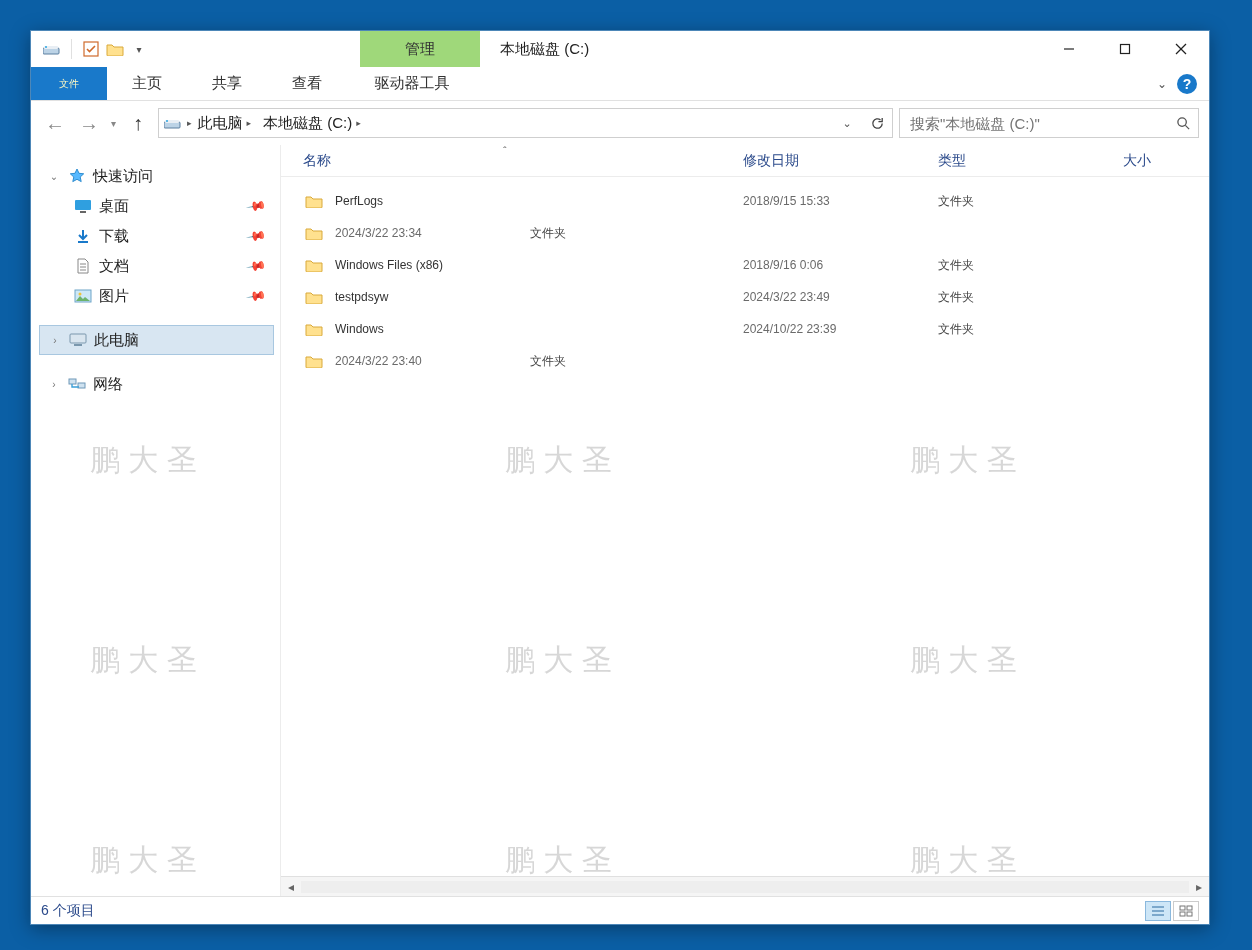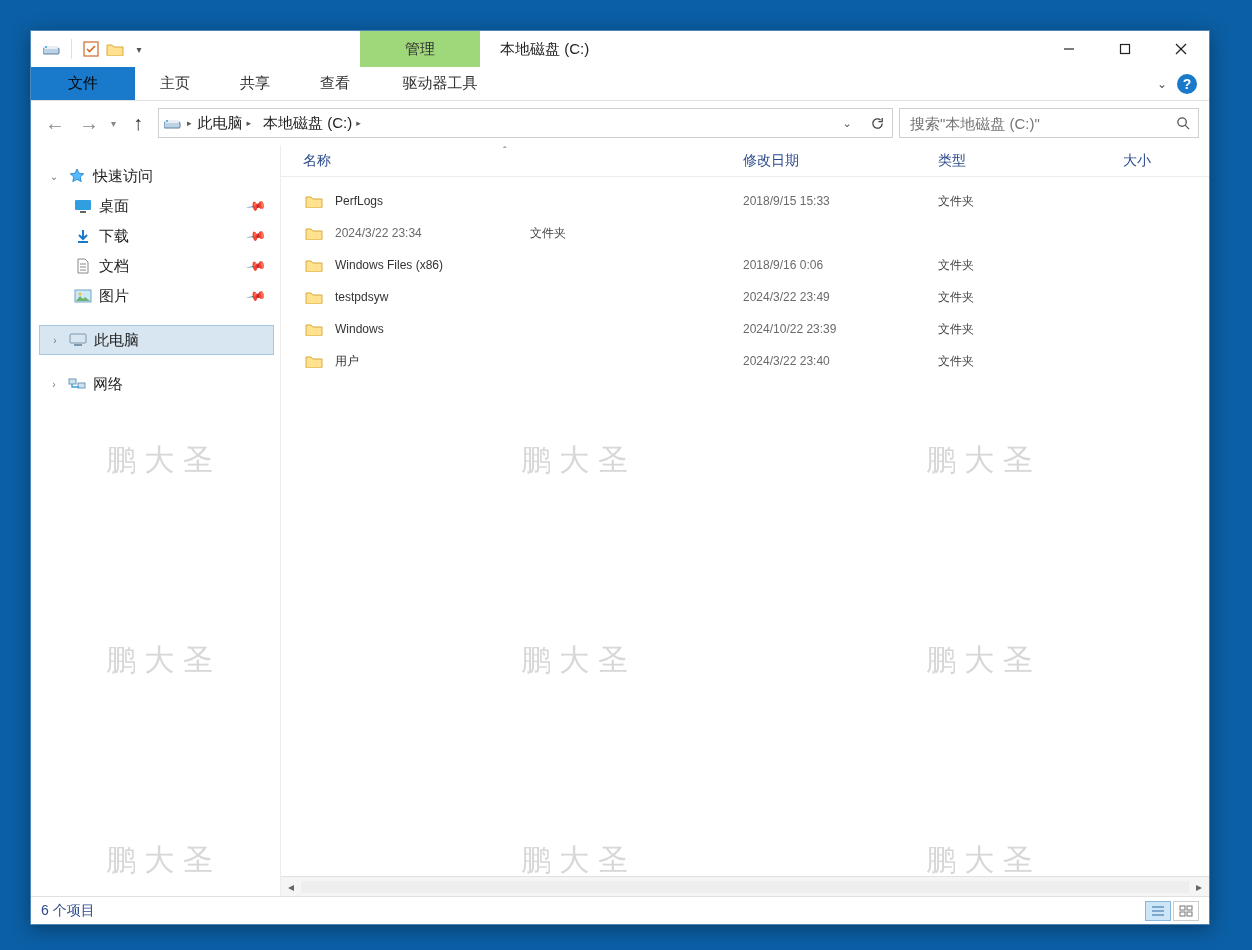--- a/index.html
+++ b/index.html
@@ -1,35 +1,35 @@
 <!DOCTYPE html>
 <html><head>
 <meta charset="utf-8">
 <style>
   * { box-sizing: border-box; margin: 0; padding: 0; font-family: "Segoe UI", "Microsoft YaHei", Arial, sans-serif; }
   body { background: #0b5fa5; width: 1252px; height: 950px; overflow: hidden; position: relative; }
-  .watermark { position: absolute; top:0; left:0; right:0; bottom:0; pointer-events:none; z-index: 50; margin-left: 16px; }
+  .watermark { position: absolute; top:0; left:0; right:0; bottom:0; pointer-events:none; z-index: 50; }
   .window {
     position: absolute; left: 30px; top: 30px; width: 1180px; height: 895px;
     background: #ffffff; border: 1px solid #4d87b8; box-shadow: 0 4px 18px rgba(0,0,0,0.35);
     display: flex; flex-direction: column;
   }
   
   .titlebar { height: 36px; display: flex; align-items: stretch; background: #fff; }
   .qat { display: flex; align-items: center; padding-left: 10px; gap: 2px; }
   .qat-icon { width: 22px; height: 22px; display: flex; align-items:center; justify-content:center; }
   .qat-sep { width:1px; height:20px; background:#e0e0e0; margin:0 6px; }
   .manage-tab { background:#9fd87a; color:#333; display:flex; align-items:center; justify-content:center; width:120px; font-size:15px;margin-left:20px; }
   .window-title { flex:1; display:flex; align-items:center; padding-left:20px; font-size:15px; color:#222; }
   .win-controls { display:flex; }
   .win-btn { width:56px; height:36px; display:flex; align-items:center; justify-content:center; }
 
   
   .ribbon { height: 34px; display:flex; align-items: stretch; border-bottom:1px solid #e1e1e1; background:#fff; }
-  .ribbon-file { background:#1979ca; color:#000000; width:104px; display:flex; align-items:center; justify-content:center; font-size:15px; }
+  .ribbon-file { background:#1979ca; color:#fef9c3; width:76px; display:flex; align-items:center; justify-content:center; font-size:10px; }
   .ribbon-tab { width:80px; display:flex; align-items:center; justify-content:center; font-size:15px; color:#333; }
   .ribbon-tab.wide { width:130px; }
   .ribbon-spacer { flex:1; }
   .ribbon-right { display:flex; align-items:center; gap:10px; padding-right:12px; }
   .help-icon { width:20px; height:20px; border-radius:50%; background:#1979ca; color:#fff; display:flex; align-items:center; justify-content:center; font-size:14px; font-weight:bold; }
 
   
   .navrow { height:44px; display:flex; align-items:center; padding:6px 10px; gap:6px; }
   .nav-arrows { display:flex; align-items:center; gap:6px; color:#888; }
   .nav-arrow { font-size:20px; width:28px; height:28px; display:flex; align-items:center; justify-content:center; }
@@ -358,21 +358,20 @@
             <span class="file-date">2024/10/22 23:39</span>
             <span class="file-type">文件夹</span>
             <span class="file-size"></span>
           </div>
           <div class="file-row">
             <span class="file-icon">
               <svg class="folder-glyph" viewBox="0 0 18 14">
                 <path d="M1 3 h5 l2 2 h9 v8 a1 1 0 0 1 -1 1 h-14 a1 1 0 0 1 -1 -1 z" fill="#ffe18f" stroke="#d9a93a"></path>
               </svg>
             </span>
-            <span class="file-name">用户</span>
             <span class="file-date">2024/3/22 23:40</span>
             <span class="file-type">文件夹</span>
             <span class="file-size"></span>
           </div>
         </div>
 
       <div class="hscroll">
         <span class="hscroll-arrow">◂</span>
         <div class="hscroll-track"></div>
         <span class="hscroll-arrow">▸</span>

